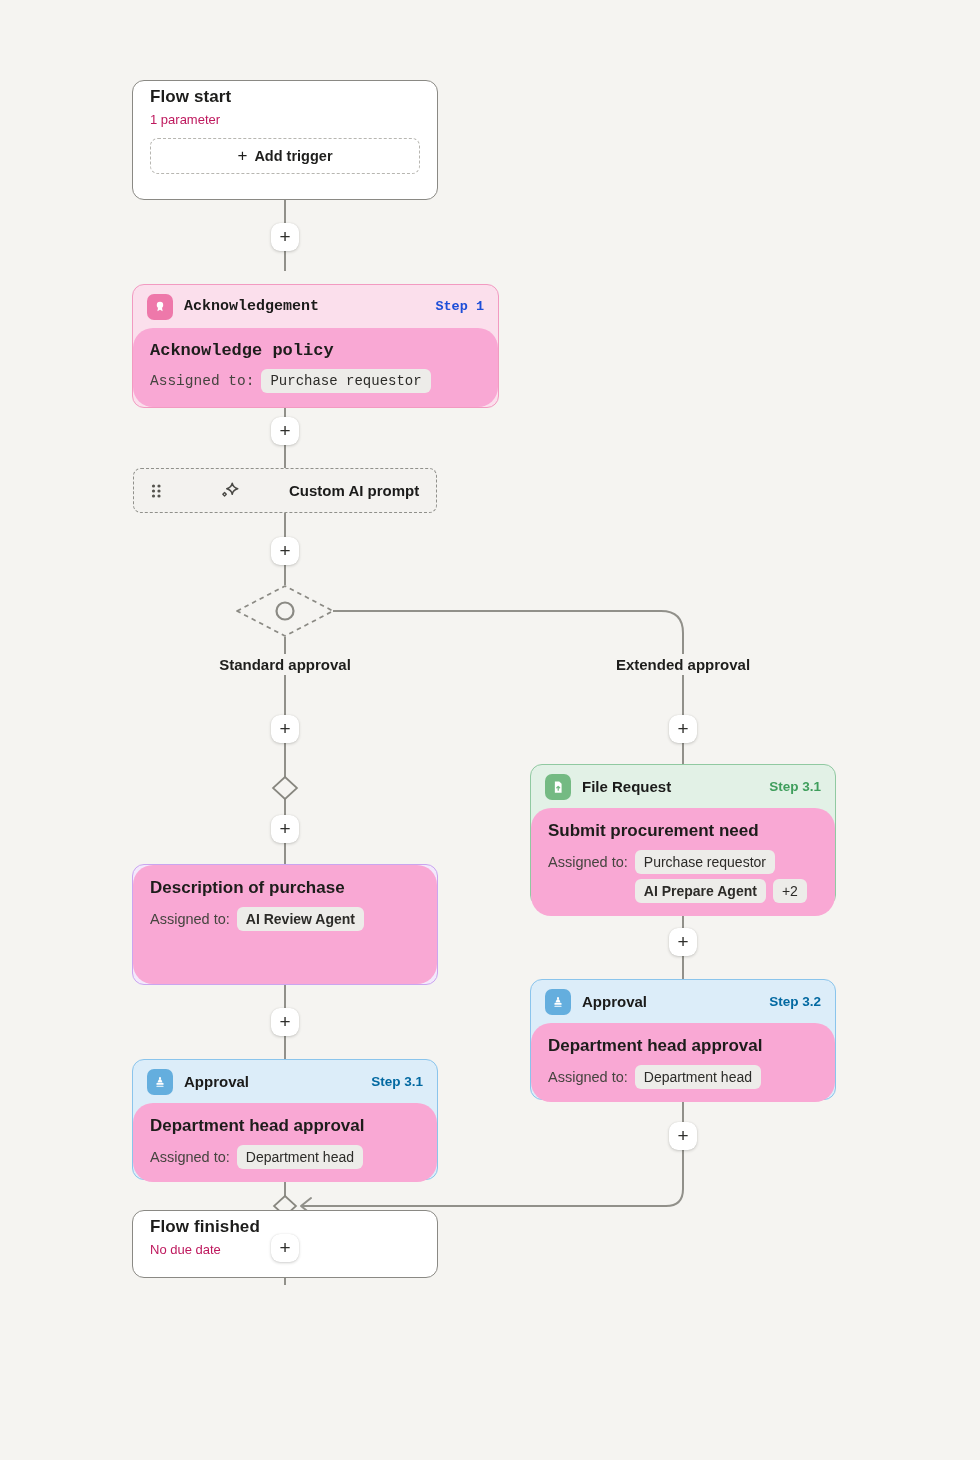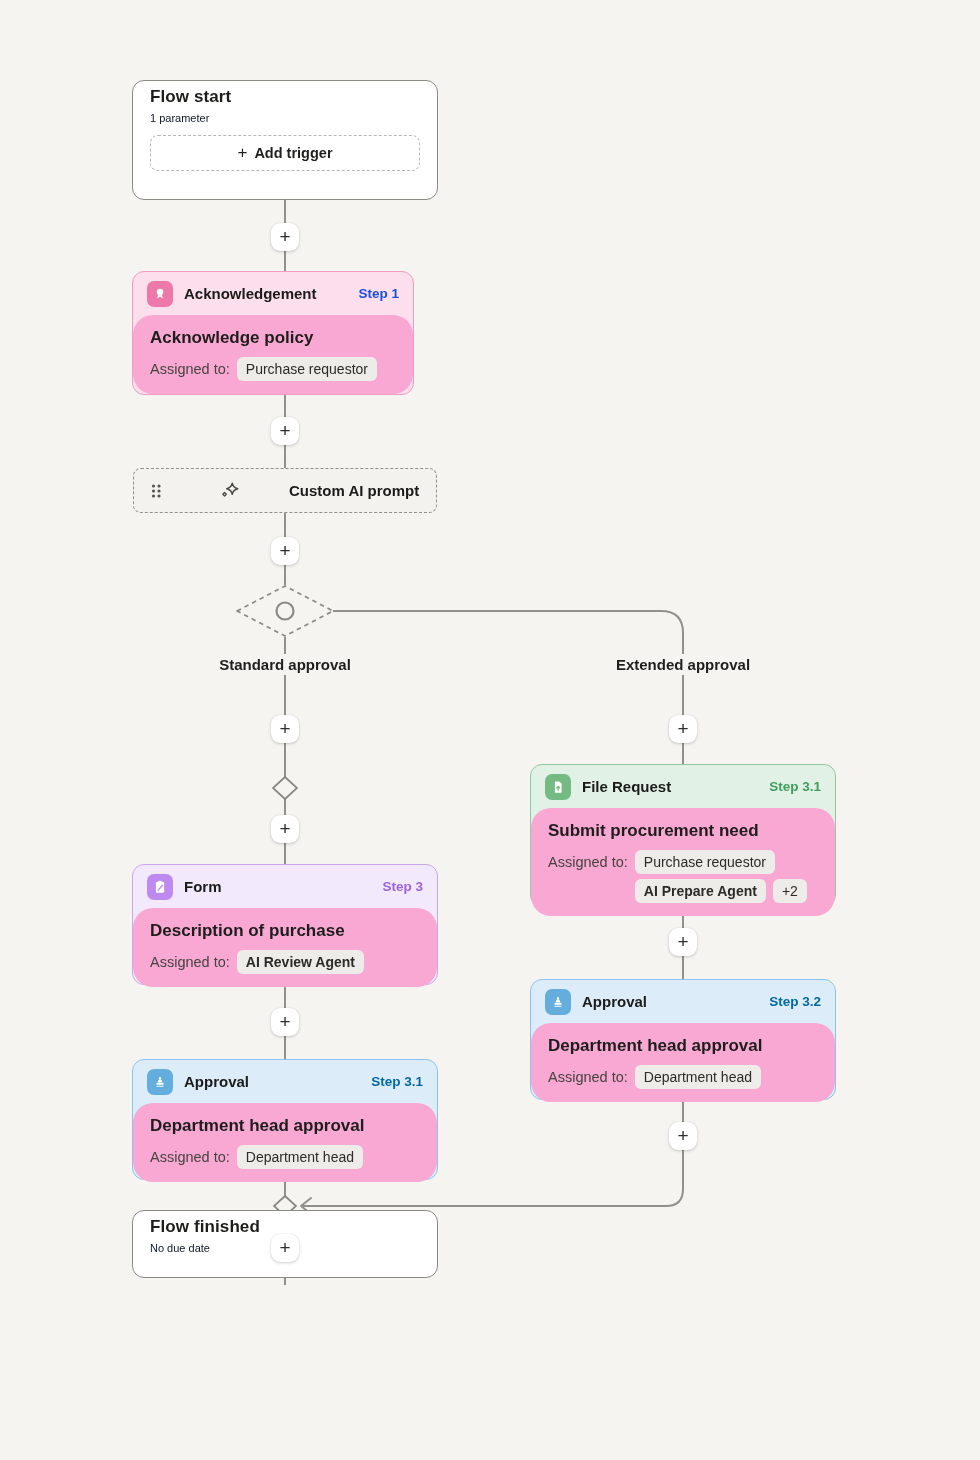--- a/index.html
+++ b/index.html
@@ -19,21 +19,21 @@
   .card {
     position: absolute;
     background: #ffffff;
     border: 1.5px solid #8a8984;
     border-radius: 12px;
     z-index: 2;
     cursor: pointer;
   }
   .card-pad { padding: 6px 17px; }
   .card-title { font-size: 17px; font-weight: 700; color: #1d1d1b; letter-spacing: .1px; }
-  .card-sub { font-size: 11px; color: #0f172a; margin-top: 5px; }
+  .card-sub { font-size: 13px; color: #be185d; margin-top: 5px; }
 
   .add-trigger {
     margin-top: 11px;
     height: 36px;
     width: 100%;
     border: 1.5px dashed #b7b6b1;
     border-radius: 8px;
     background: transparent;
     display: flex; align-items: center; justify-content: center; gap: 7px;
     font-family: inherit;
@@ -169,21 +169,21 @@
 
   <div class="card card-pad" style="left:132px; top:80px; width:306px; height:120px;">
     <div class="card-title">Flow start</div>
     <div class="card-sub">1 parameter</div>
     <button class="add-trigger">
       <span class="plus-glyph">+</span>
       <span>Add trigger</span>
     </button>
   </div>
 
-  <div class="step-card pink" style="left:132px; top:271px; width:282px; height:124px;">
+  <div class="step-card pink" style="left:132px; top:284px; width:367px; height:124px;font-family:Liberation Mono, monospace;">
     <div class="step-header">
       <span class="step-icon">
         <svg width="18" height="18" viewBox="0 0 24 24">
           <circle cx="12" cy="9.3" r="4.3" fill="#ffffff"></circle>
           <path d="M9.4 12.6 L8.5 17.8 L12 15.6 L15.5 17.8 L14.6 12.6 Z" fill="#ffffff"></path>
         </svg>
       </span>
       <span class="step-type">Acknowledgement</span>
       <span class="step-num">Step 1</span>
     </div>
@@ -215,31 +215,20 @@
         <path d="M8.2 14.6 L10.1 16.5 L8.2 18.4 L6.3 16.5 Z" fill="none" stroke="#4a4a46" stroke-width="1.4" stroke-linejoin="round"></path>
       </svg>
     </span>
     <span class="ai-prompt-label">Custom AI prompt</span>
   </div>
 
   <div class="branch-label" style="left:285px; top:654px;">Standard approval</div>
   <div class="branch-label" style="left:683px; top:654px;">Extended approval</div>
 
   <div class="step-card purple" style="left:132px; top:864px; width:306px; height:121px;">
-    <div class="step-header">
-      <span class="step-icon">
-        <svg width="18" height="18" viewBox="0 0 24 24">
-          <rect x="6.5" y="5" width="11" height="14.5" rx="2" fill="#ffffff"></rect>
-          <rect x="9.8" y="3.6" width="4.4" height="3" rx="1.2" fill="#ffffff"></rect>
-          <path d="M9.7 16.2 L15.2 9.6" stroke="#bf8af0" stroke-width="1.8" stroke-linecap="round"></path>
-        </svg>
-      </span>
-      <span class="step-type">Form</span>
-      <span class="step-num">Step 3</span>
-    </div>
     <div class="step-body">
       <div class="step-title">Description of purchase</div>
       <div class="assign-row">
         <span class="assign-label">Assigned to:</span>
         <span class="pill bold">AI Review Agent</span>
       </div>
     </div>
   </div>
 
   <div class="step-card blue" style="left:132px; top:1059px; width:306px; height:121px;">

